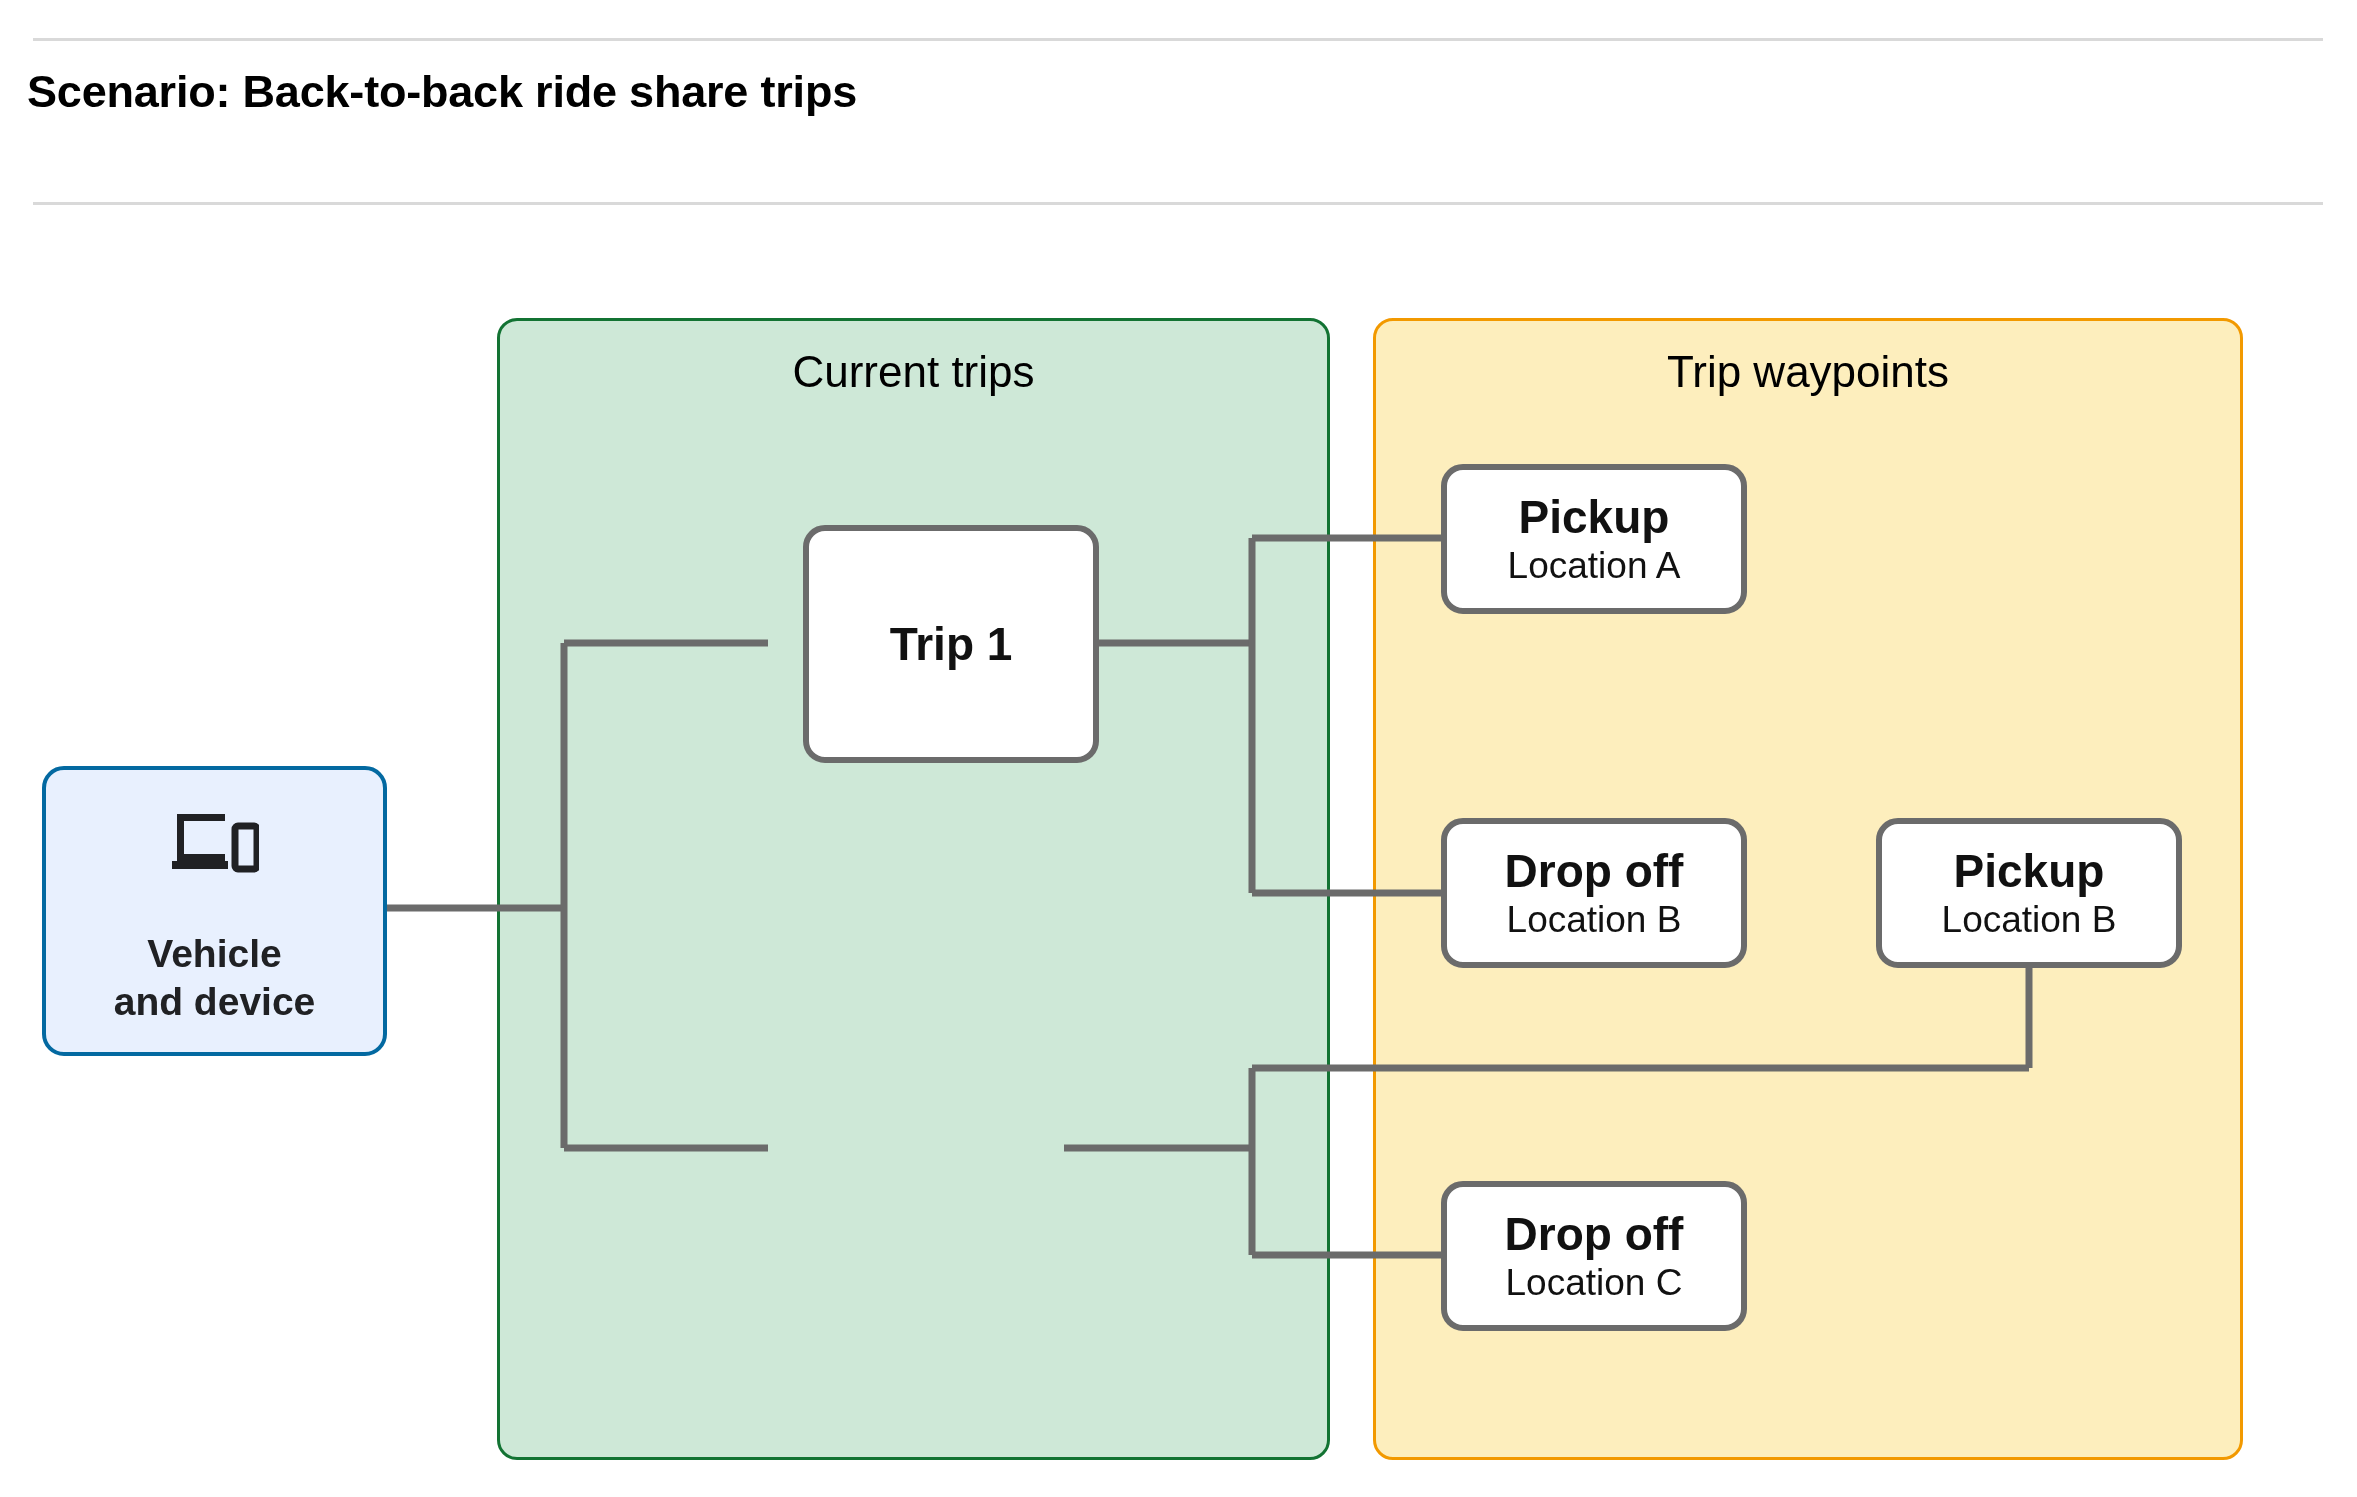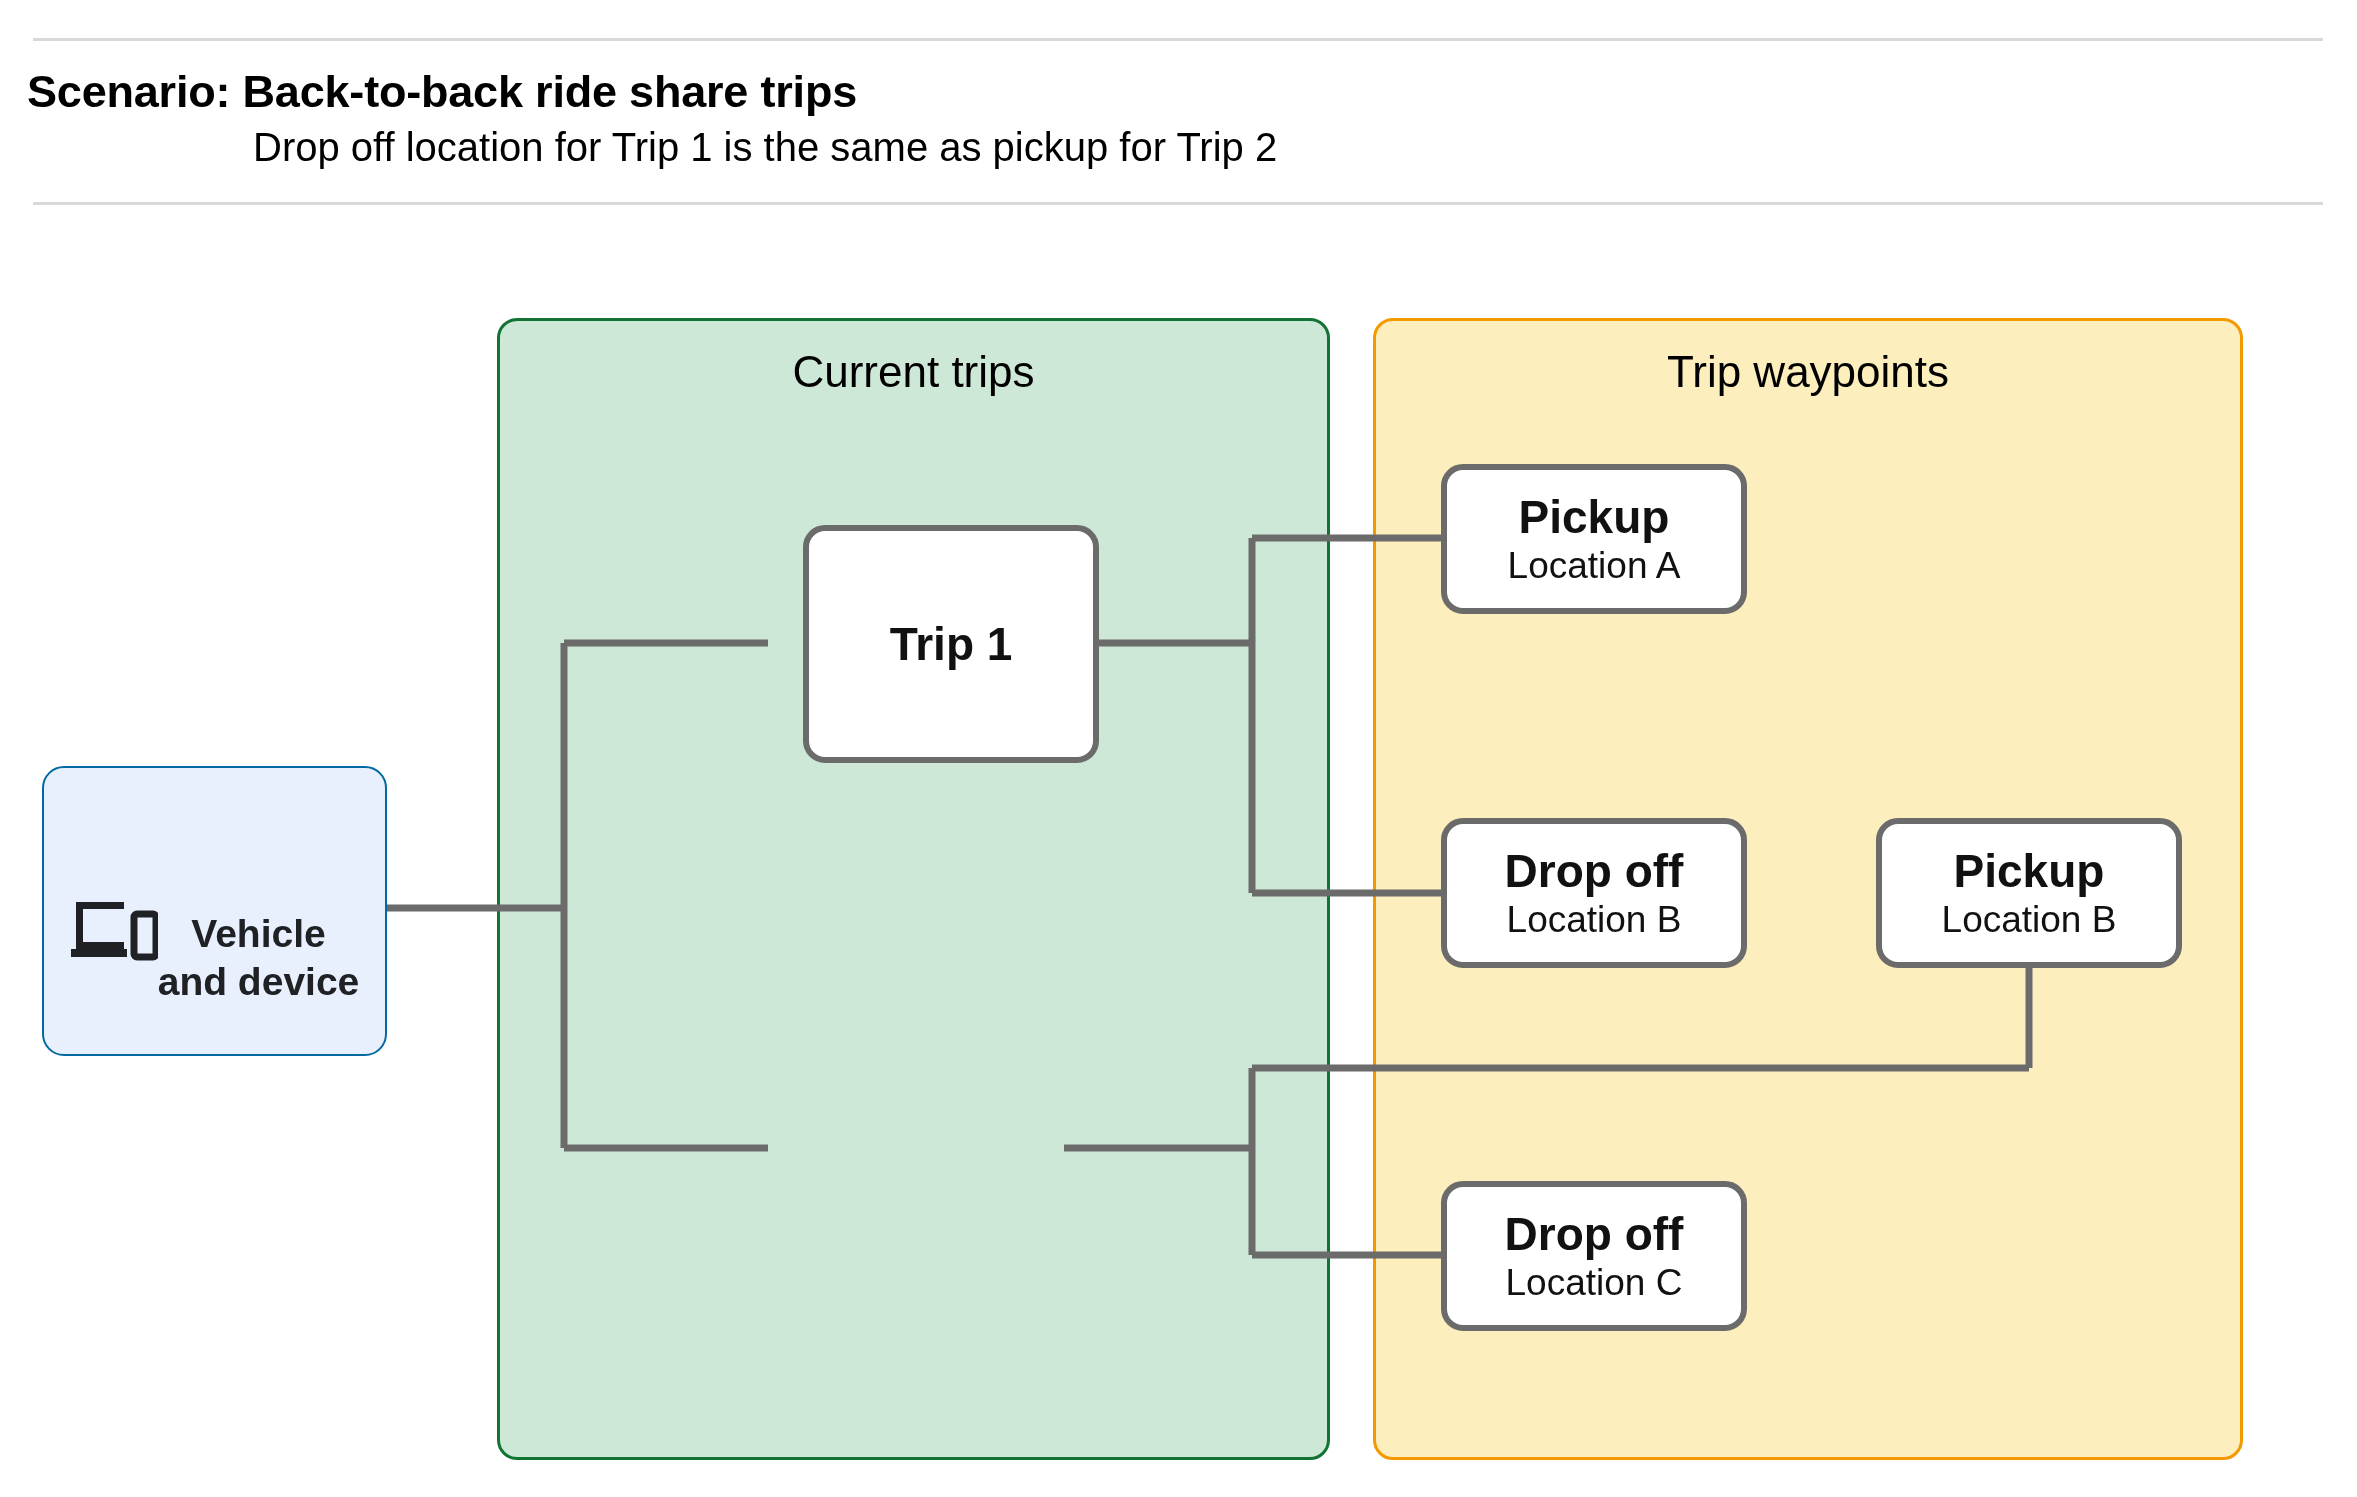--- a/index.html
+++ b/index.html
@@ -127,26 +127,26 @@
 
   
   #node-vehicle {
     position: absolute;
     left: 42px;
     top: 766px;
     width: 345px;
     height: 290px;
     box-sizing: border-box;
     background: #e8f0fe;
-    border: 2px solid #0369a1;
+    border: 4px solid #0369a1;
     border-radius: 22px;
     display: flex;
-    flex-direction: row;
+    flex-direction: column;
     align-items: center;
-    justify-content: center;
+    justify-content: flex-start;
     padding-top: 40px;
   }
   #vehicle-icon {
     width: 88px;
     height: 66px;
     display: block;
   }
   #vehicle-label {
     margin-top: 54px;
     font-size: 39px;
@@ -157,21 +157,20 @@
     white-space: pre-line;
   }
 </style>
 </head>
 <body>
 
 <div id="canvas">
 
   <div class="rule top"></div>
   <div id="header-title">Scenario: Back-to-back ride share trips</div>
-  <div id="header-subtitle">Drop off  location for Trip 1 is the same as pickup for Trip 2</div>
   <div class="rule bot"></div>
 
   <div class="panel" id="panel-trip-waypoints">
     <div class="panel-title">Trip waypoints</div>
   </div>
 
   <div class="panel" id="panel-current-trips">
     <div class="panel-title">Current trips</div>
   </div>
 

